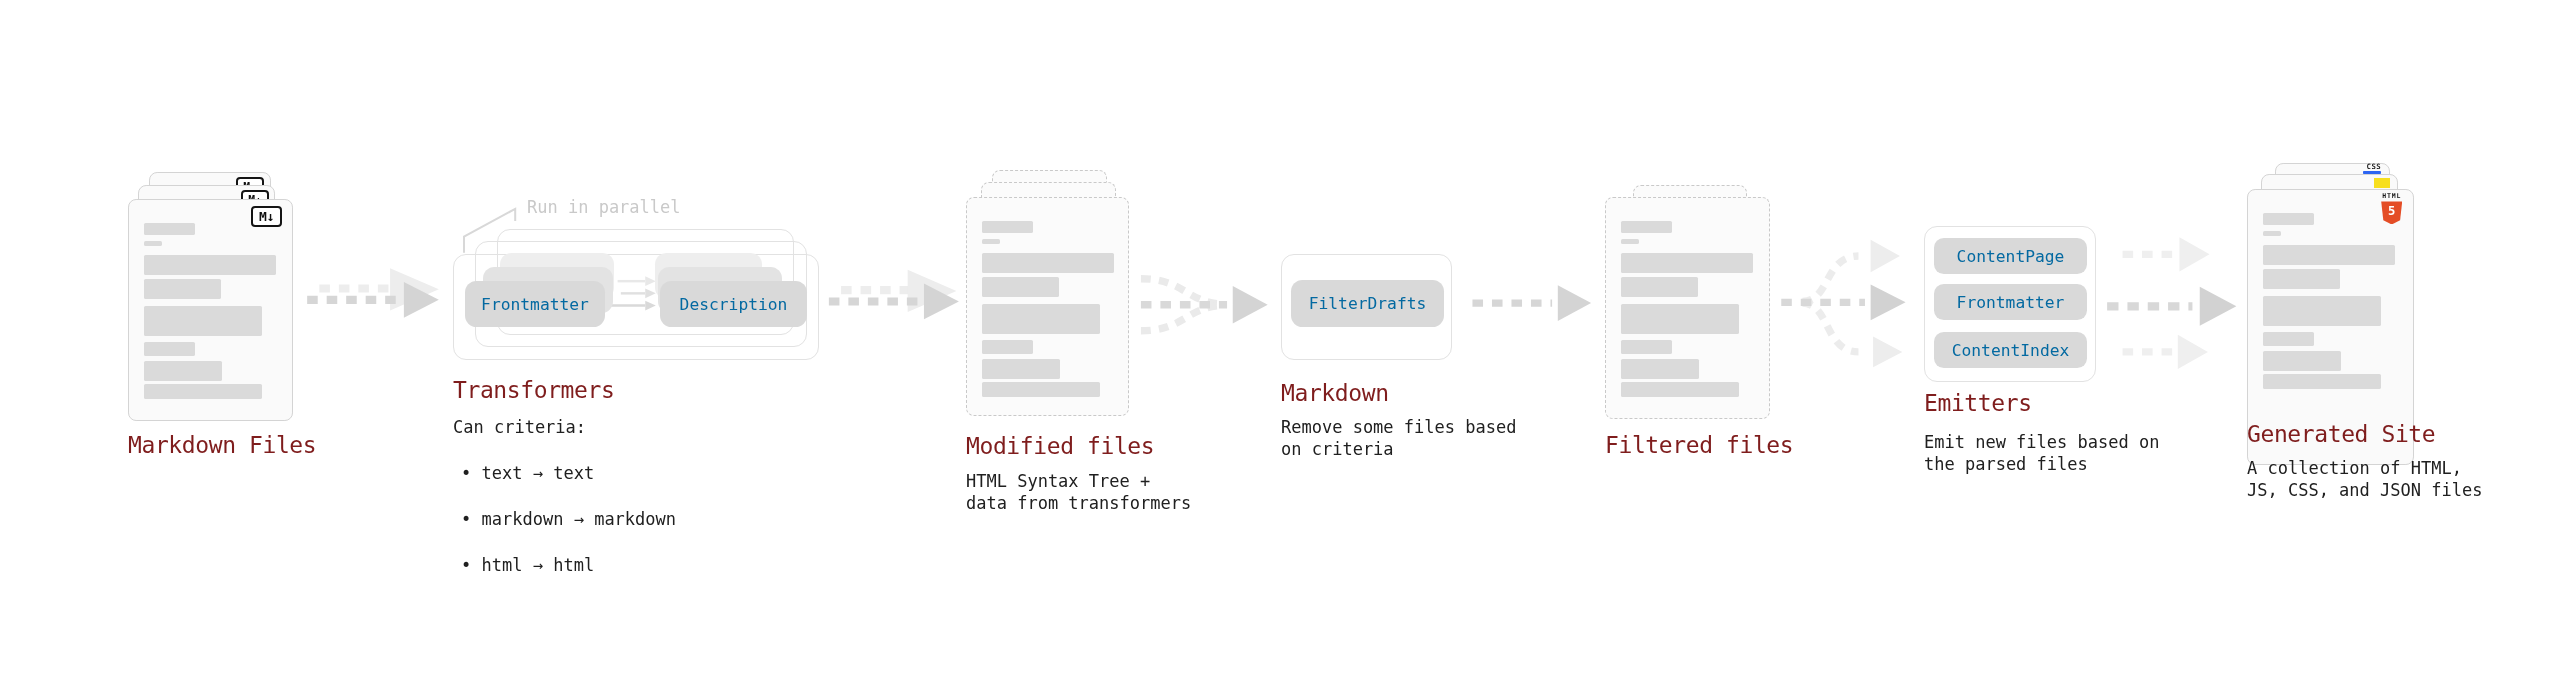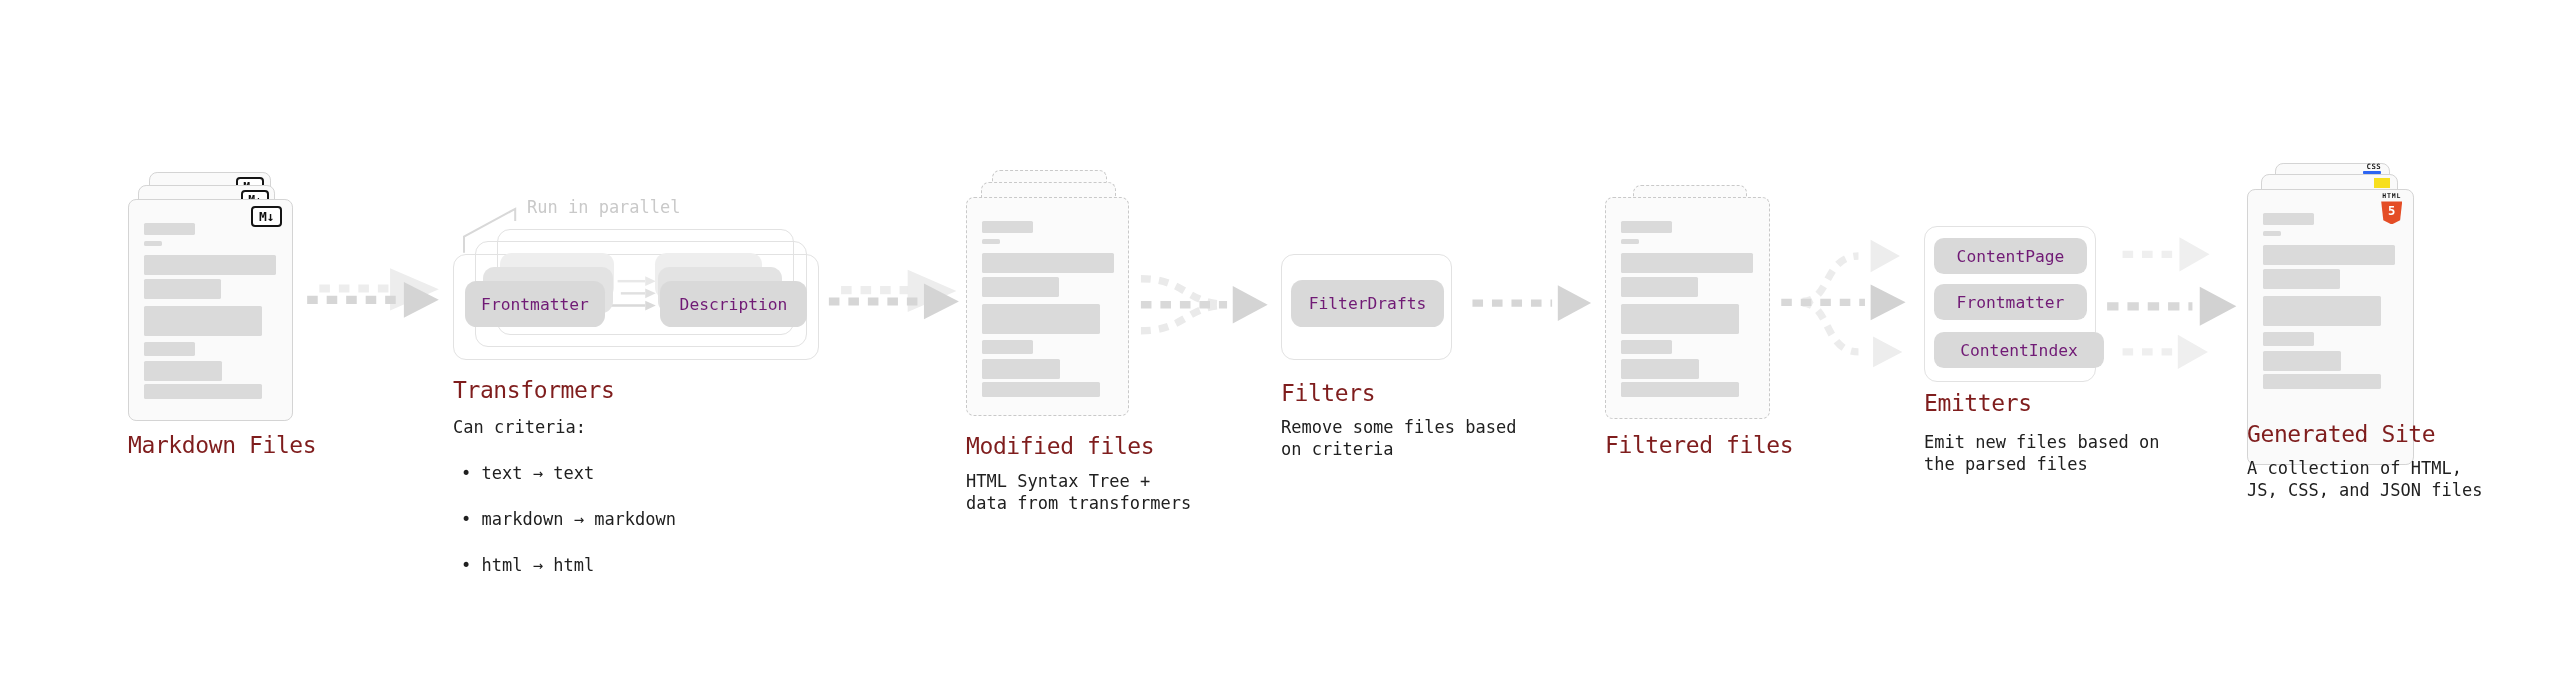--- a/index.html
+++ b/index.html
@@ -11,21 +11,21 @@
   
   .doc { position:absolute; background:#fafafa; border:1.6px solid #d4d4d4; border-radius:8.1px; }
   .doc.dashed { border:1.6px dashed #c9c9c9; background:#fbfbfb; }
   .bar { position:absolute; left:15.4px; background:#dadada; border-radius:1.6px; }
 
   
   .box { position:absolute; border:1.6px solid #e2e2e2; border-radius:13px; background:transparent; }
 
   
   .chip { position:absolute; background:#d9d9d9; border-radius:11.4px; display:flex; align-items:center;
-          justify-content:center; font-size:16.3px; color:#701a75; white-space:nowrap; }
+          justify-content:center; font-size:16.3px; color:#0369a1; white-space:nowrap; }
   .chip.ghost1 { background:#e3e3e3; }
   .chip.ghost2 { background:#eeeeee; }
   .chip.sm { border-radius:9.8px; }
 
   
   .node-label { position:absolute; font-size:23px; letter-spacing:-0.4px; color:#7f1d1d; white-space:nowrap; line-height:1.2; }
   .node-desc { position:absolute; font-size:17px; line-height:22px; color:#202020; white-space:nowrap; }
   .node-desc .indent { padding-left:8.1px;margin-top:24px; }
   .callout-text { position:absolute; font-size:17px; color:#c9c9c9; white-space:nowrap; }
 
@@ -104,21 +104,21 @@
     <div class="node-label" style="left:966px;top:433px;">Modified files</div>
     <div class="node-desc" style="left:966px;top:470px;">
       <div>HTML Syntax Tree +</div>
       <div>data from transformers</div>
     </div>
   </div>
 
   
   <div class="node">
     <div class="box" style="left:1281px;top:254px;width:171px;height:106px;"></div>
-    <div class="node-label" style="left:1281px;top:380px;">Filters</div>
+    <div class="node-label" style="left:1281px;top:380px;">Markdown</div>
     <div class="node-desc" style="left:1281px;top:416px;">
       <div>Remove some files based</div>
       <div>on criteria</div>
     </div>
   </div>
 
   
   <div class="node">
     <div class="doc dashed" style="left:1633px;top:185px;width:114px;height:57px;"></div>
     <div class="doc dashed doc-front" style="left:1605px;top:197px;width:165px;height:222px;">
@@ -243,16 +243,16 @@
   <div class="chip" style="left:465px;top:281px;width:140px;height:46px;">Frontmatter</div>
 
   <div class="chip ghost2" style="left:655px;top:253px;width:107px;height:46px;"></div>
   <div class="chip ghost1" style="left:658px;top:267px;width:124px;height:46px;"></div>
   <div class="chip" style="left:660px;top:281px;width:147px;height:46px;">Description</div>
 
   <div class="chip" style="left:1291px;top:280px;width:153px;height:47px;">FilterDrafts</div>
 
   <div class="chip sm" style="left:1934px;top:238px;width:153px;height:36px;">ContentPage</div>
   <div class="chip sm" style="left:1934px;top:284px;width:153px;height:36px;">Frontmatter</div>
-  <div class="chip sm" style="left:1934px;top:332px;width:170px;height:36px;">ContentIndex</div>
+  <div class="chip sm" style="left:1934px;top:332px;width:153px;height:36px;">ContentIndex</div>
 
 </div>
 
 
 </body></html>

